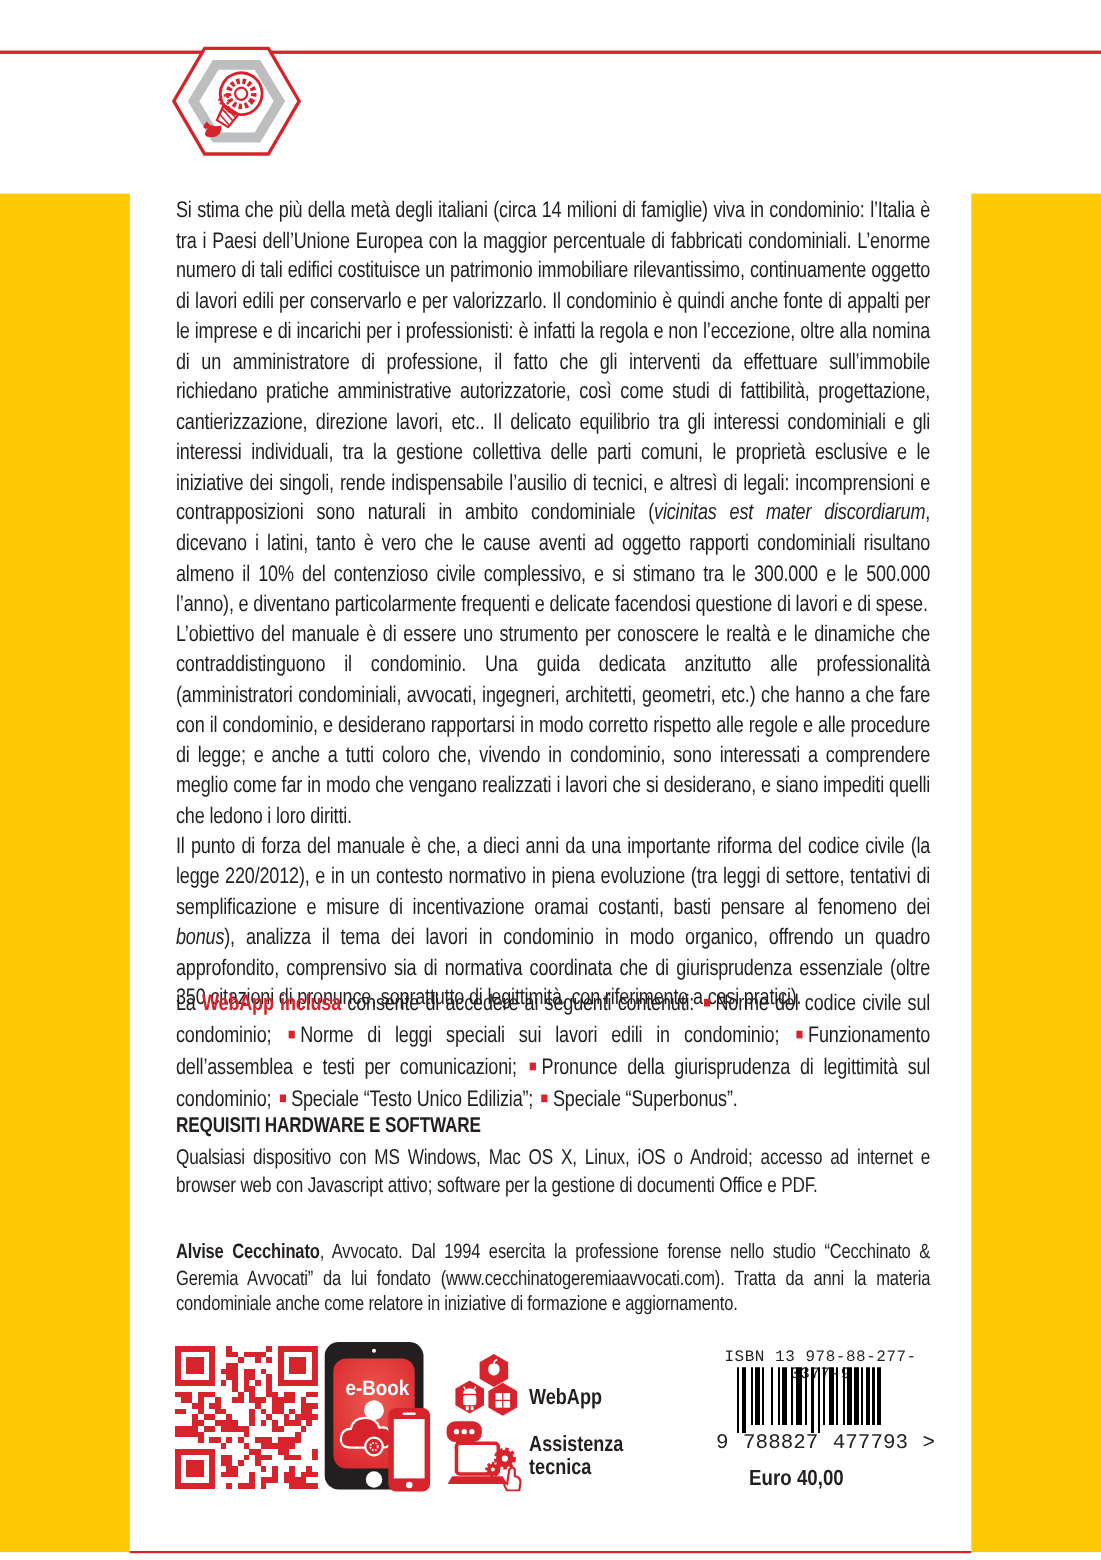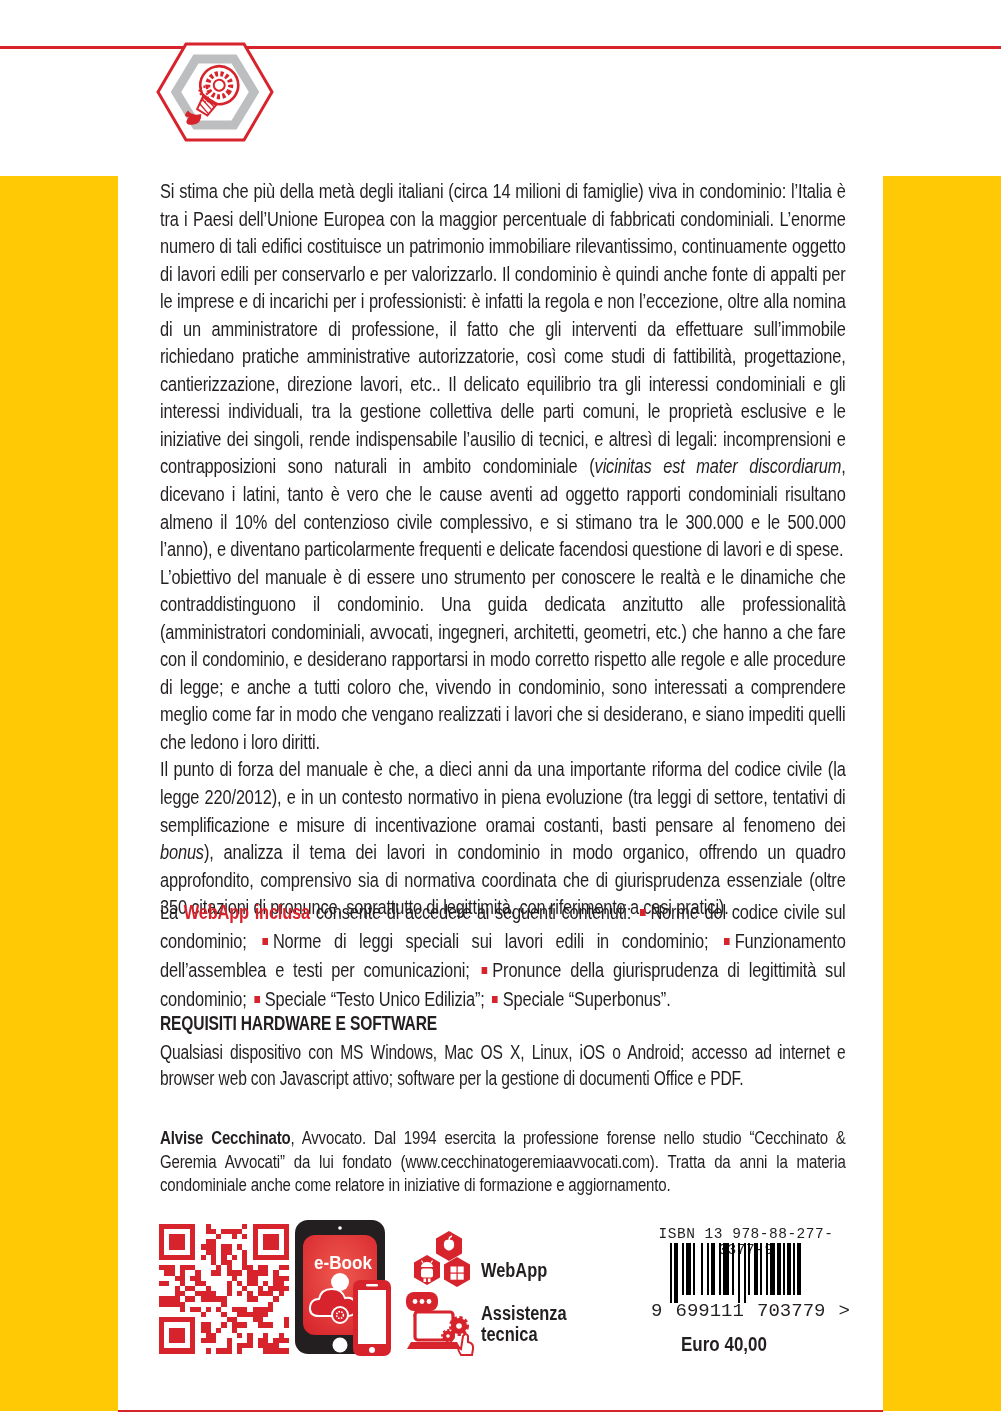--- a/index.html
+++ b/index.html
@@ -402,17 +402,17 @@
       <rect x="102.44999999999993" y="0" width="4.1" height="52" fill="#000"></rect>
       <rect x="108.59999999999992" y="0" width="4.1" height="52" fill="#000"></rect>
       <rect x="114.74999999999991" y="0" width="2.05" height="52" fill="#000"></rect>
       <rect x="118.84999999999991" y="0" width="4.1" height="52" fill="#000"></rect>
       <rect x="124.9999999999999" y="0" width="2.05" height="52" fill="#000"></rect>
       <rect x="129.0999999999999" y="0" width="4.1" height="52" fill="#000"></rect>
     </svg>
 </div>
 <div class="abs bdigits">
   <span>9</span>
-  <span>699111</span>
-  <span>703779</span>
+  <span>788827</span>
+  <span>477793</span>
   <span>&gt;</span>
 </div>
 <div class="abs price">Euro 40,00</div>
 
 </body></html>

